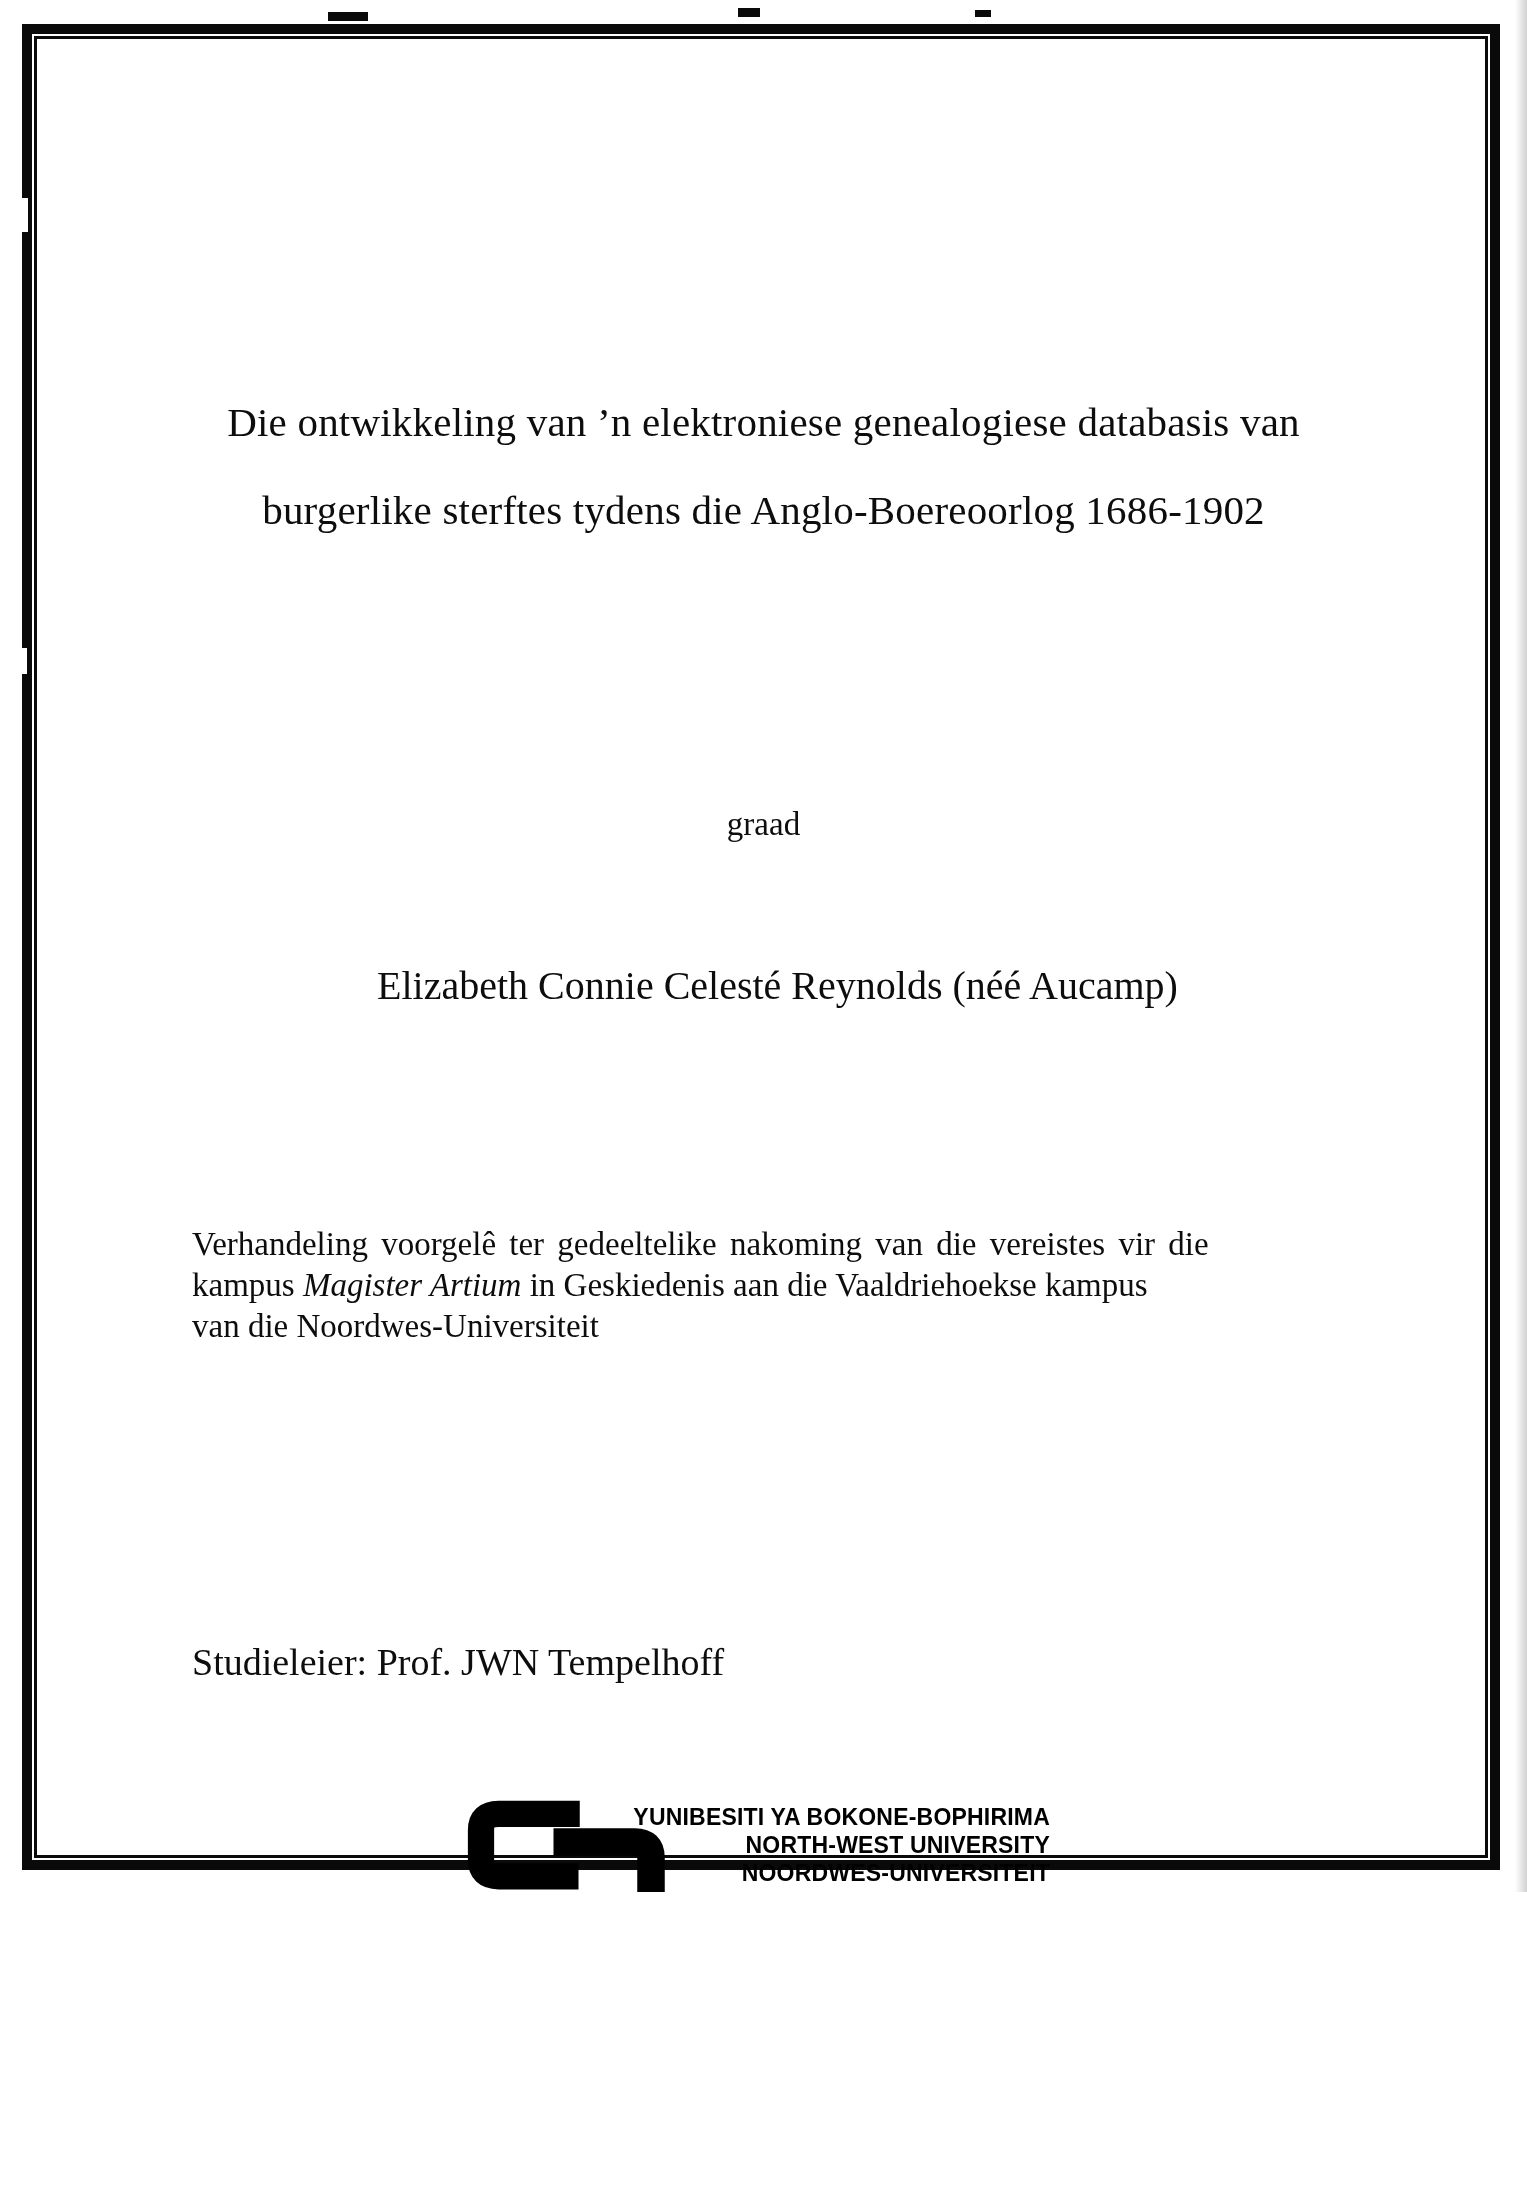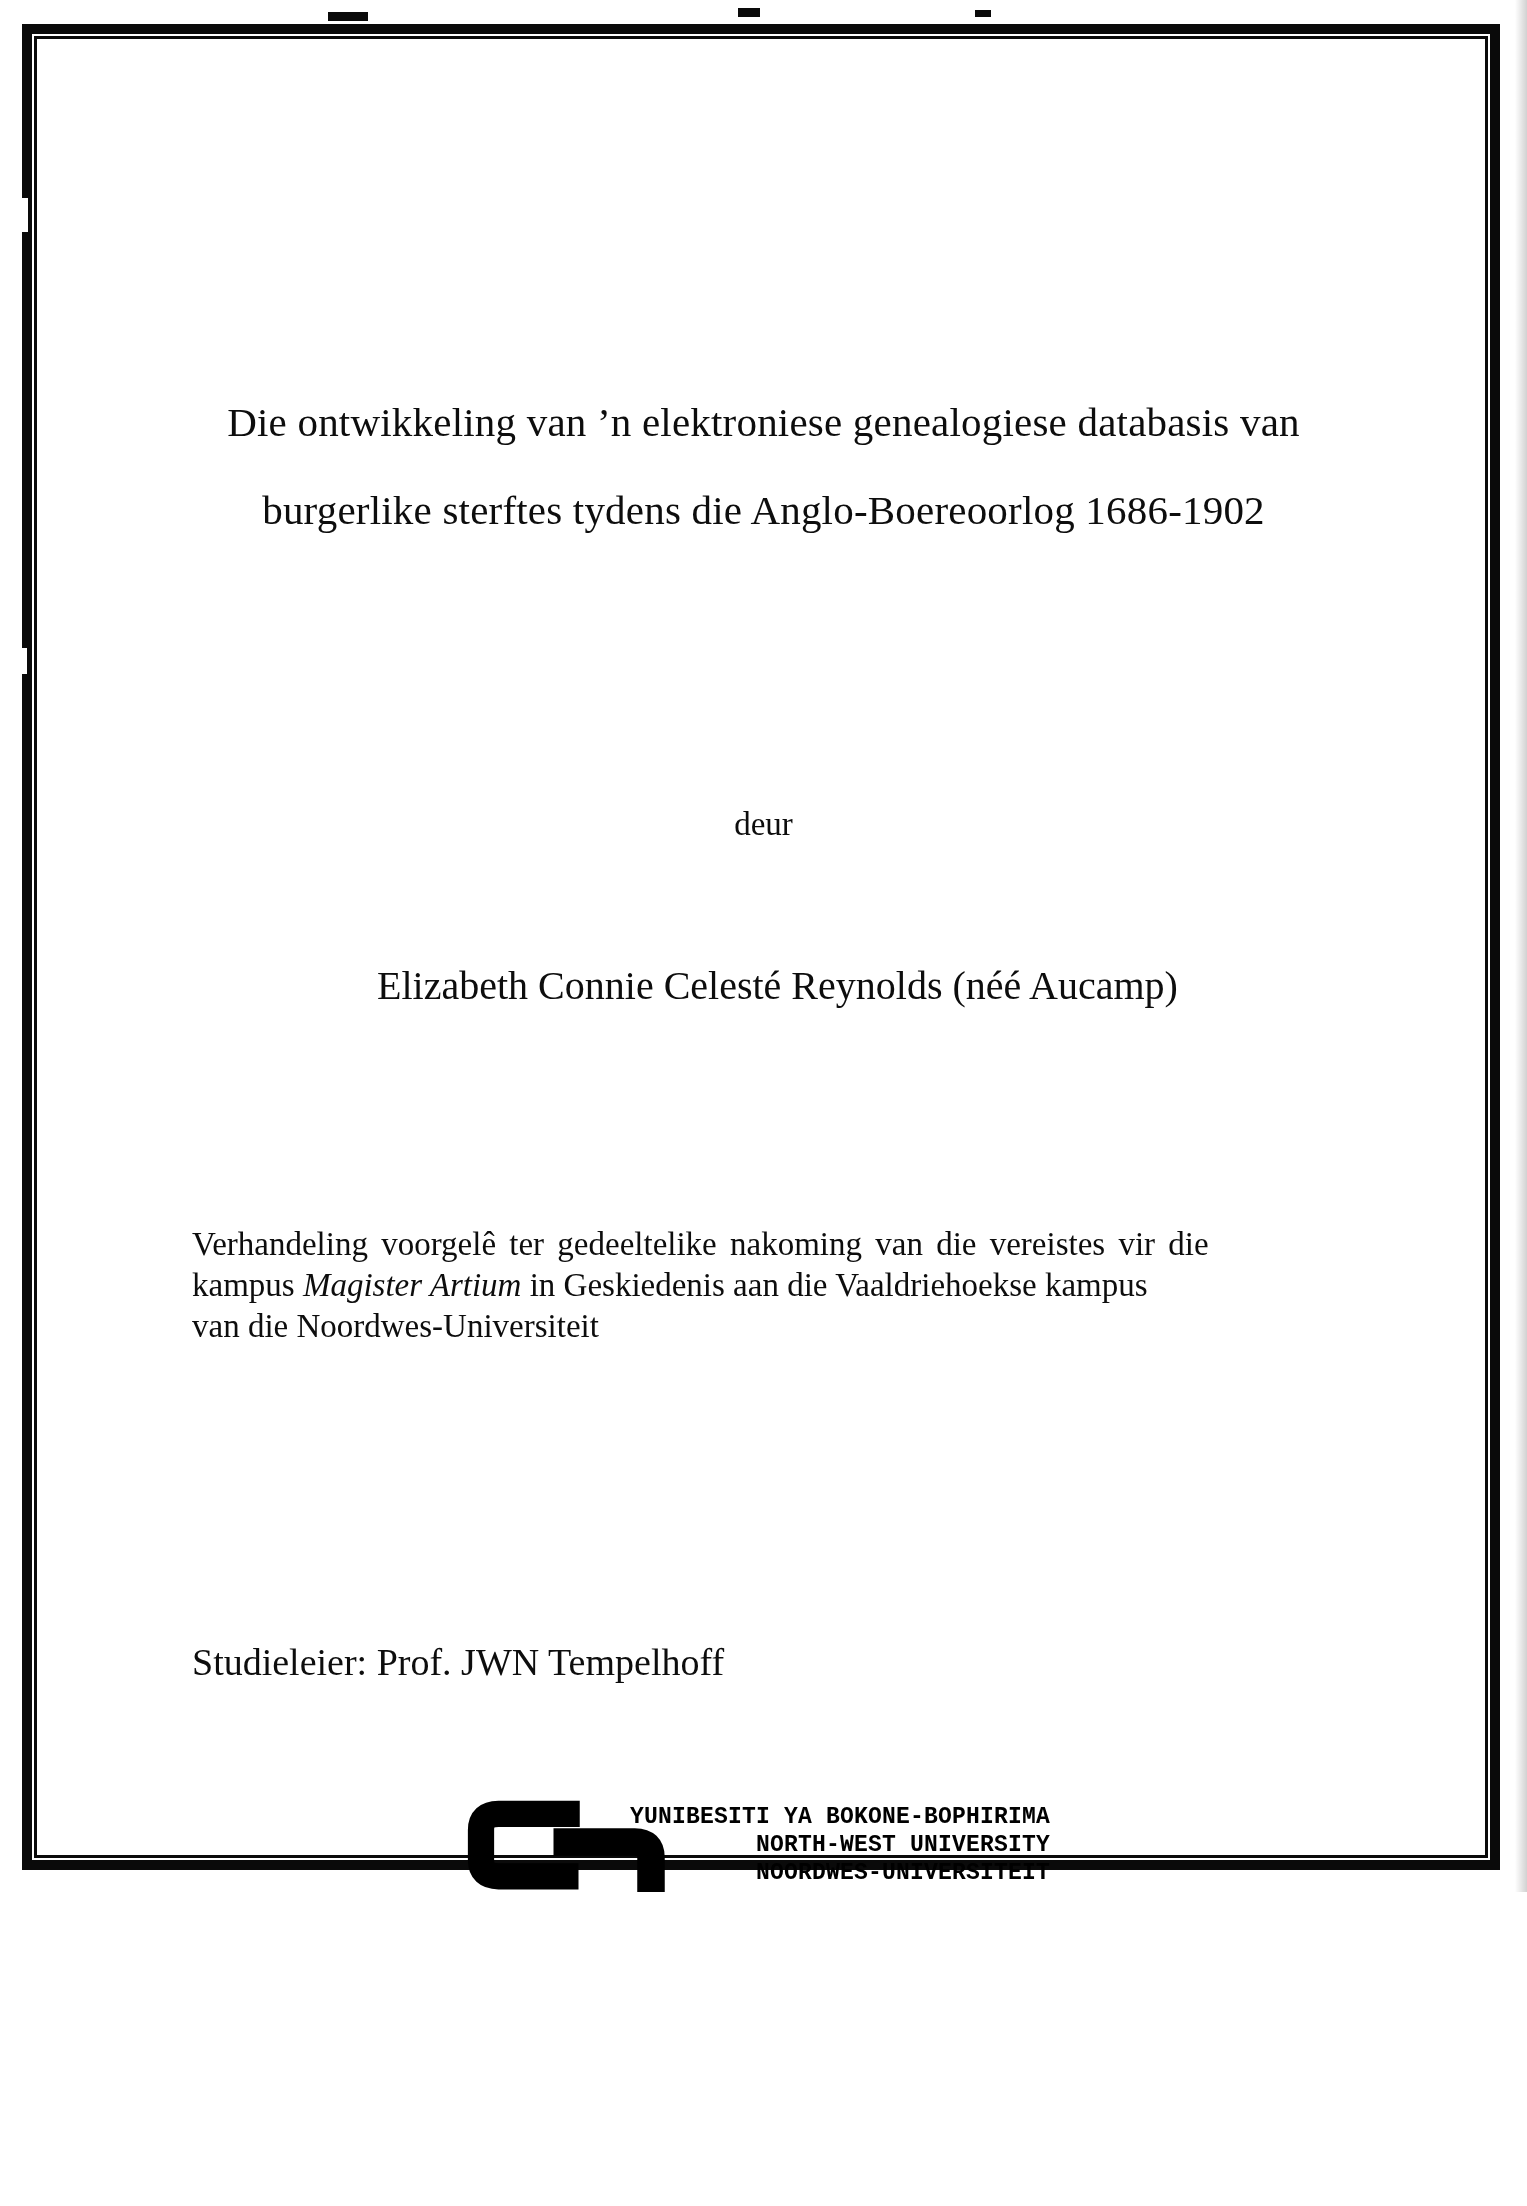--- a/index.html
+++ b/index.html
@@ -67,21 +67,21 @@
     left: 466px; top: 1800px; width: 600px; height: 135px;
   }
   .logo-mark {
     position: absolute;
     left: 0; top: 0; width: 200px; height: 125px;
   }
   .logo-text {
     position: absolute;
     left: 118px; top: 3px; width: 466px;
     text-align: right;
-    font-family: Liberation Mono, monospace;
+    font-family: Liberation Sans, sans-serif;
     font-weight: 700;
     font-size: 23px;
     line-height: 28px;
     letter-spacing: 0.2px;
     color: #000;
     white-space: nowrap;
   }
   
   .artifact { position: absolute; background: #0a0a0a; }
   .a-top1 { left: 328px; top: 12px; width: 40px; height: 9px; }
@@ -105,21 +105,21 @@
 
   <div class="frame-outer">
     <div class="frame-inner"></div>
   </div>
 
   <div class="thesis-title">
     <span>Die ontwikkeling van ’n elektroniese genealogiese databasis van</span><br>
     <span>burgerlike sterftes tydens die Anglo-Boereoorlog 1686-1902</span>
   </div>
 
-  <div class="byline">deur</div>
+  <div class="byline">graad</div>
 
   <div class="author">Elizabeth Connie Celesté Reynolds (néé Aucamp)</div>
 
   <p class="statement">
     <span class="just">Verhandeling voorgelê ter gedeeltelike nakoming van die vereistes vir die</span><br>
     <span>kampus </span><span class="it">Magister Artium</span><span> in Geskiedenis aan die Vaaldriehoekse kampus</span><br>
     <span>van die Noordwes-Universiteit</span>
   </p>
 
   <div class="supervisor-block">

